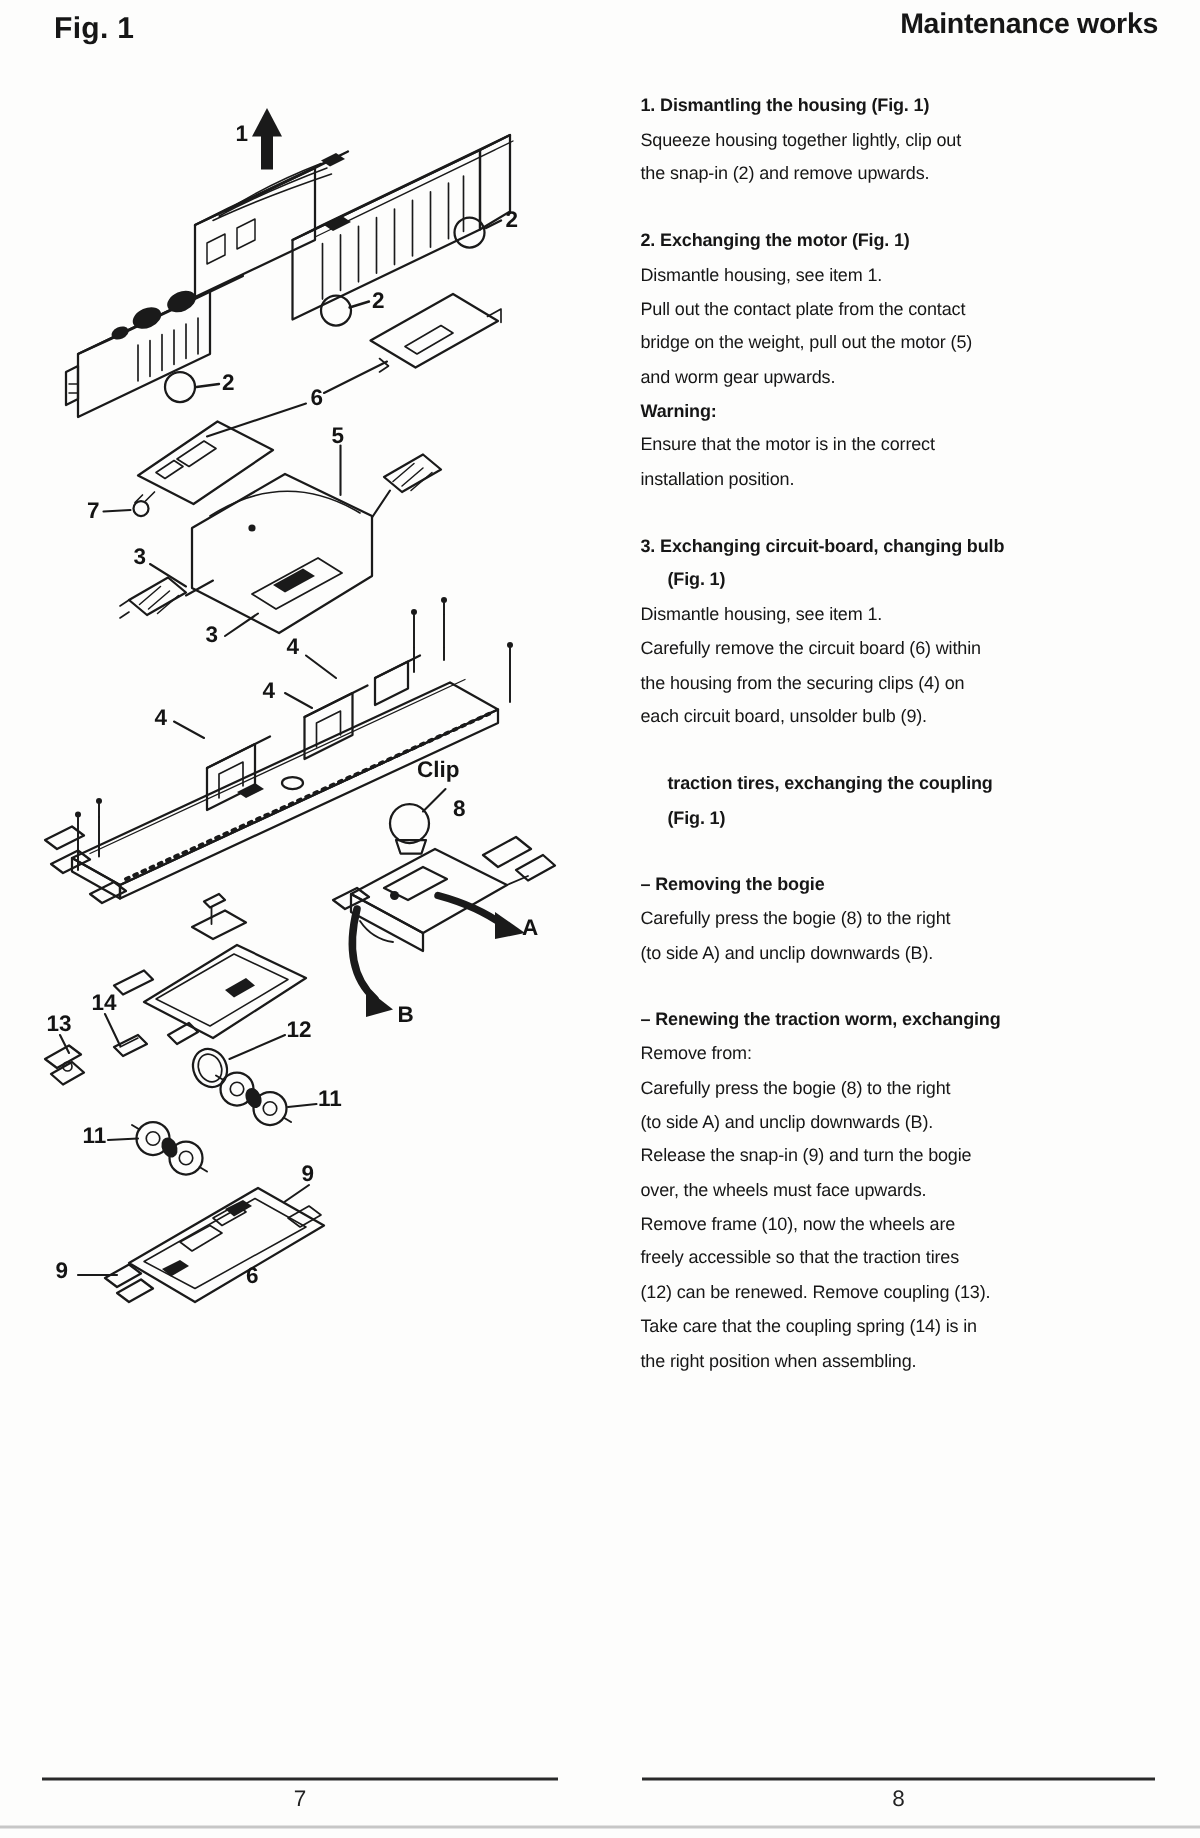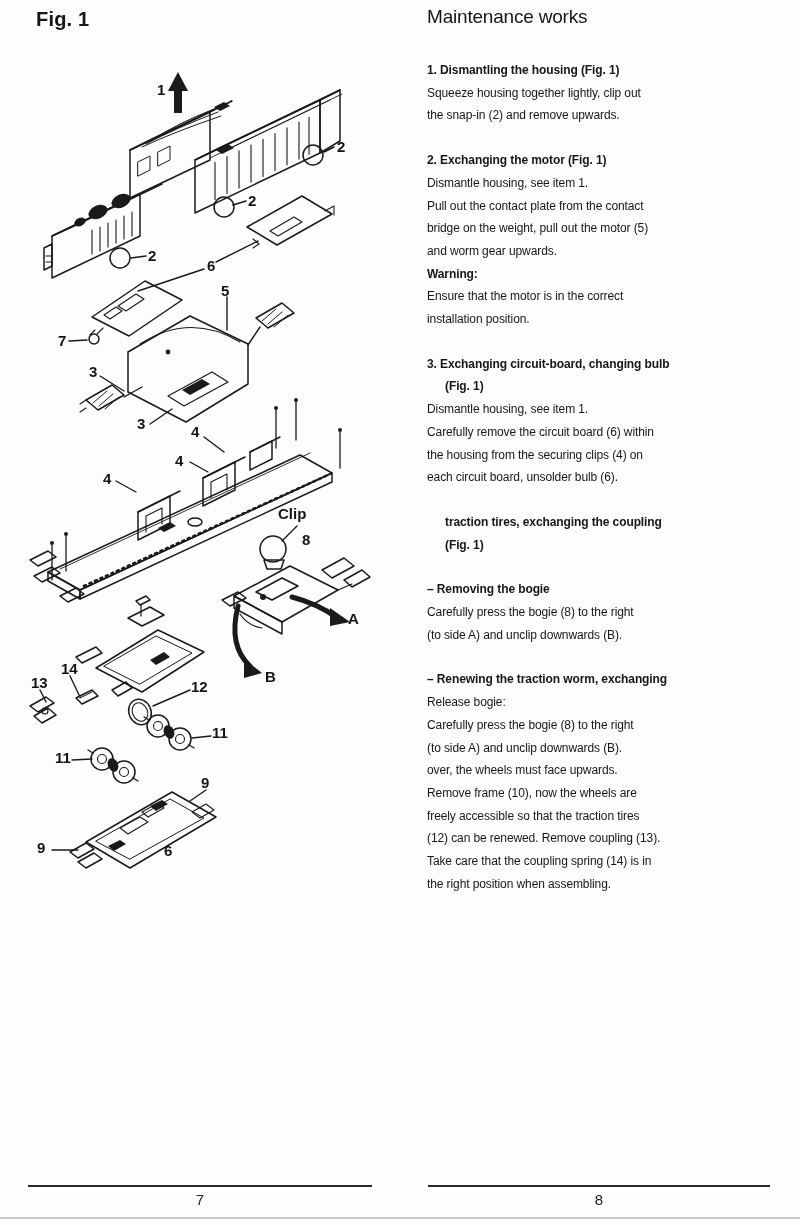--- a/index.html
+++ b/index.html
@@ -10,21 +10,21 @@
     -webkit-font-smoothing:antialiased;
   }
   .page{position:absolute;inset:0;}
   
   .figure{position:absolute;left:0;top:0;width:420px;height:960px;}
   .fig-label{position:absolute;left:36px;top:8px;font-size:20px;font-weight:700;letter-spacing:.2px;}
   .figure svg{position:absolute;left:0;top:0;}
   .callout{position:absolute;font-size:15px;font-weight:700;color:#141414;line-height:1;white-space:nowrap;}
   
   .article{position:absolute;left:427px;top:6px;width:345px;}
-  .title{font-size:19px;font-weight:400;letter-spacing:-.2px;margin:0 0 31px 0;}
+  .title{font-size:19px;font-weight:700;letter-spacing:-.2px;margin:0 0 31px 0;text-align:right;}
   .section{margin:0 0 22px 0;}
   .line{font-size:12px;line-height:22.7px;white-space:nowrap;letter-spacing:-.1px;}
   .line.bold{font-weight:700;}
   .line.ind{padding-left:18px;}
   
   .footer-rule{position:absolute;height:2px;background:#2a2a2a;}
   .footer-num{position:absolute;text-align:center;font-size:15px;color:#222;}
   .scan-edge{position:absolute;left:0;right:0;top:1217px;height:2px;background:#c7c7c7;}
 </style>
 </head>
@@ -284,36 +284,37 @@
           <div class="line bold">Warning:</div>
           <div class="line">Ensure that the motor is in the correct</div>
           <div class="line">installation position.</div>
         </div>
         <div class="section">
           <div class="line bold">3. Exchanging circuit-board, changing bulb</div>
           <div class="line bold ind">(Fig. 1)</div>
           <div class="line">Dismantle housing, see item 1.</div>
           <div class="line">Carefully remove the circuit board (6) within</div>
           <div class="line">the housing from the securing clips (4) on</div>
-          <div class="line">each circuit board, unsolder bulb (6).</div>
+          <div class="line">each circuit board, unsolder bulb (9).</div>
         </div>
         <div class="section">
           <div class="line bold ind">traction tires, exchanging the coupling</div>
           <div class="line bold ind">(Fig. 1)</div>
         </div>
         <div class="section">
           <div class="line bold">–  Removing the bogie</div>
           <div class="line">Carefully press the bogie (8) to the right</div>
           <div class="line">(to side A) and unclip downwards (B).</div>
         </div>
         <div class="section">
           <div class="line bold">–  Renewing the traction worm, exchanging</div>
-          <div class="line">Release bogie:</div>
+          <div class="line">Remove from:</div>
           <div class="line">Carefully press the bogie (8) to the right</div>
           <div class="line">(to side A) and unclip downwards (B).</div>
+          <div class="line">Release the snap-in (9) and turn the bogie</div>
           <div class="line">over, the wheels must face upwards.</div>
           <div class="line">Remove frame (10), now the wheels are</div>
           <div class="line">freely accessible so that the traction tires</div>
           <div class="line">(12) can be renewed. Remove coupling (13).</div>
           <div class="line">Take care that the coupling spring (14) is in</div>
           <div class="line">the right position when assembling.</div>
         </div>
       </div>
   </div>
 

